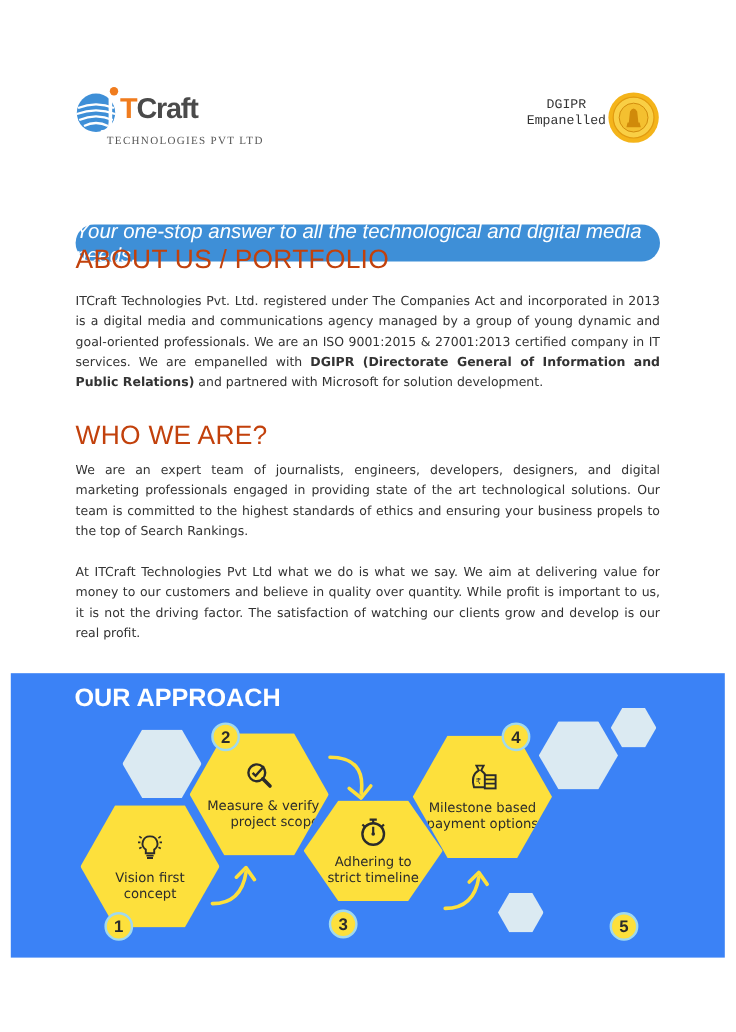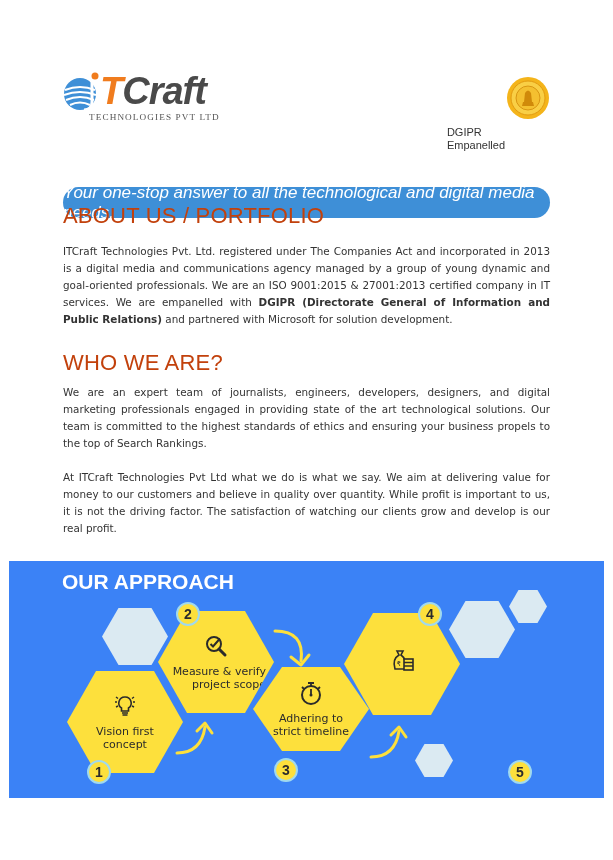--- a/index.html
+++ b/index.html
@@ -1,26 +1,26 @@
 <!DOCTYPE html>
 <html><head>
 <meta charset="utf-8">
 <style>
   * { box-sizing: border-box; margin: 0; padding: 0; }
   html, body { width: 613px; height: 860px; background: #ffffff; overflow: hidden; }
   body { position: relative; font-family: "DejaVu Sans", sans-serif; color: #333333; }
 
   .logo { position: absolute; left: 62px; top: 66px; width: 180px; height: 58px; }
   .logo-globe { position: absolute; left: 0; top: 6px; width: 40px; height: 40px; }
-  .logo-word { position: absolute; left: 38px; top: 4px; font-family: "Liberation Sans", sans-serif; font-weight: bold; font-size: 38px; letter-spacing: -1px; line-height: 42px; font-style: italic; }
+  .logo-word { position: absolute; left: 38px; top: 4px; font-family: "Liberation Sans", sans-serif; font-weight: bold; font-size: 24px; letter-spacing: -1px; line-height: 42px; }
   .logo-word .t { color: #f07c1e; }
   .logo-word .craft { color: #4a4a4a; }
   .logo-sub { position: absolute; left: 27px; top: 46px; font-family: Liberation Serif, serif; font-size: 9.2px; letter-spacing: 1.1px; color: #555555; white-space: nowrap; text-align: center; }
 
-  .dgipr { position: absolute; right: 108px; top: 82px; text-align: left; font-family: Liberation Sans, sans-serif; font-size: 11px; line-height: 13px; color: #333; margin-top: 44px; }
+  .dgipr { position: absolute; right: 108px; top: 82px; text-align: center; font-family: Liberation Mono, monospace; font-size: 11px; line-height: 13px; color: #333; }
   .seal { position: absolute; left: 506px; top: 76px; width: 44px; height: 44px; }
 
   .tagline { position: absolute; left: 63px; top: 151px; width: 487px; height: 31px; background: #3e8fd7; border-radius: 16px; color: #ffffff; font-style: italic; font-size: 17px; display: flex; align-items: center; justify-content: center; font-family: Liberation Sans, sans-serif; margin-top: 36px; }
 
   h2.section { position: absolute; left: 63px; font-family: "Liberation Sans", sans-serif; font-weight: normal; font-size: 22px; color: #c2410c; letter-spacing: 0.2px; }
   .para { position: absolute; left: 63px; width: 487px; font-family: "DejaVu Sans", sans-serif; font-size: 10.4px; line-height: 17px; color: #333; text-align: justify; }
   .para b { font-weight: bold; }
 
   .approach { position: absolute; left: 9px; top: 561px; width: 595px; height: 237px; background: #3b82f6; overflow: hidden; }
   .approach-title { position: absolute; left: 53px; top: 9px; font-family: "Liberation Sans", sans-serif; font-weight: bold; font-size: 21px; color: #ffffff; }
@@ -108,20 +108,21 @@
   </div>
   <div class="badge" style="left:265px; top:197px;">3</div>
 
   <div class="hex yellow" style="left:335px; top:52px; width:116px; height:102px;">
     <svg class="hex-icon" viewBox="0 0 26 26">
       <path d="M8 3 h6 l-2 4 q6 4 4 14 h-10 q-3 -10 4 -14z" fill="none" stroke="#2b2b2b" stroke-width="1.6"></path>
       <text x="7.5" y="18" font-size="7" font-family="DejaVu Sans, sans-serif" fill="#2b2b2b">₹</text>
       <rect x="15" y="11" width="9" height="11" fill="#fde03c" stroke="#2b2b2b" stroke-width="1.6"></rect>
       <path d="M15 14.5 h9 M15 18 h9" stroke="#2b2b2b" stroke-width="1.4"></path>
     </svg>
+    <div class="hex-label" style="width:100px;">Milestone based payment options</div>
   </div>
   <div class="badge" style="left:409px; top:41px;">4</div>
 
   <div class="badge" style="left:499px; top:199px;">5</div>
 
   <svg class="arrow" style="left:166px; top:156px;" width="46" height="40" viewBox="0 0 46 40">
     <path d="M2 36 Q26 36 30 10" fill="none" stroke="#fde03c" stroke-width="3" stroke-linecap="round"></path>
     <path d="M22 14 L30 6 L37 16" fill="none" stroke="#fde03c" stroke-width="3" stroke-linecap="round" stroke-linejoin="round"></path>
   </svg>
   <svg class="arrow" style="left:262px; top:66px;" width="42" height="46" viewBox="0 0 42 46">

